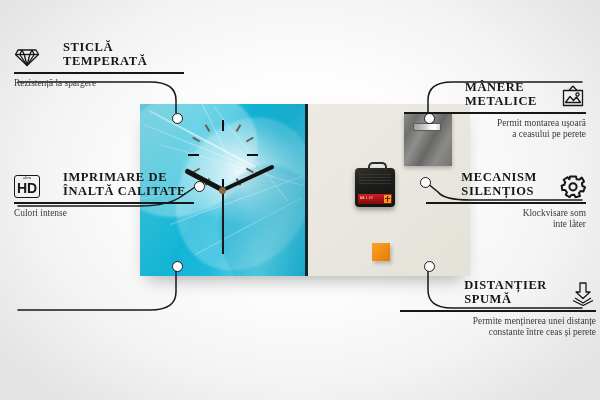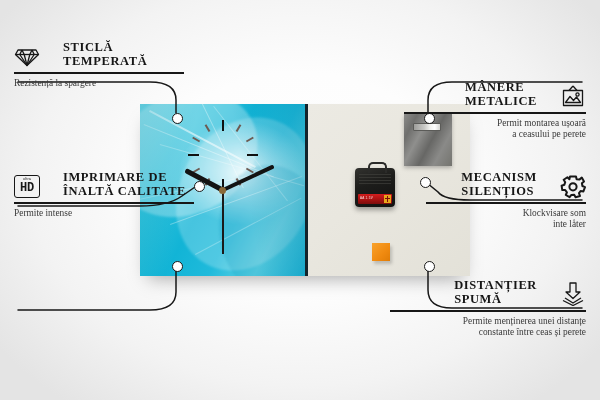--- a/index.html
+++ b/index.html
@@ -117,25 +117,25 @@
   .feat.right .sub{text-align:right;}
   .ico{width:26px;height:24px;flex:0 0 26px;display:flex;align-items:center;justify-content:center;}
   .ico svg{display:block;}
 
   
   #f-glass{left:14px;top:40px;width:170px;}
   #f-print{left:14px;top:170px;width:180px;}
   #f-edge {left:14px;top:278px;width:168px;}
   #f-hook {right:14px;top:40px;width:182px;margin-top:40px;}
   #f-mech {right:14px;top:170px;width:160px;}
-  #f-foam {right:14px;top:278px;width:196px;}
+  #f-foam {right:4px;top:278px;width:196px;}
 
   .hdico{border:1.4px solid #171717;border-radius:3px;width:24px;height:21px;
     display:flex;flex-direction:column;align-items:center;justify-content:center;line-height:1;}
-  .hdico b{font-size:12px;font-family:Liberation Mono, monospace;letter-spacing:-.2px;color:#171717;}
+  .hdico b{font-size:14px;font-family:Liberation Sans, sans-serif;letter-spacing:-.2px;color:#171717;}
   .hdico s{font-size:3.8px;text-decoration:none;font-family:"Liberation Sans",sans-serif;
     letter-spacing:.2px;color:#171717;margin-bottom:0px;}
 </style>
 </head>
 <body>
 
 <div id="stage">
 
   <div id="product">
 
@@ -265,21 +265,21 @@
           <s>ultra</s>
           <b>HD</b>
         </span>
       </span>
       <div>
         <div class="ttl">IMPRIMARE DE</div>
         <div class="ttl">ÎNALTĂ CALITATE</div>
       </div>
     </div>
     <div class="rule"></div>
-    <div class="sub">Permite intense</div>
+    <div class="sub">Culori intense</div>
   </div>
 
 
   <div class="feat right" id="f-hook">
     <div class="row">
       <div>
         <div class="ttl">MÂNERE</div>
         <div class="ttl">METALICE</div>
       </div>
       <span class="ico">

